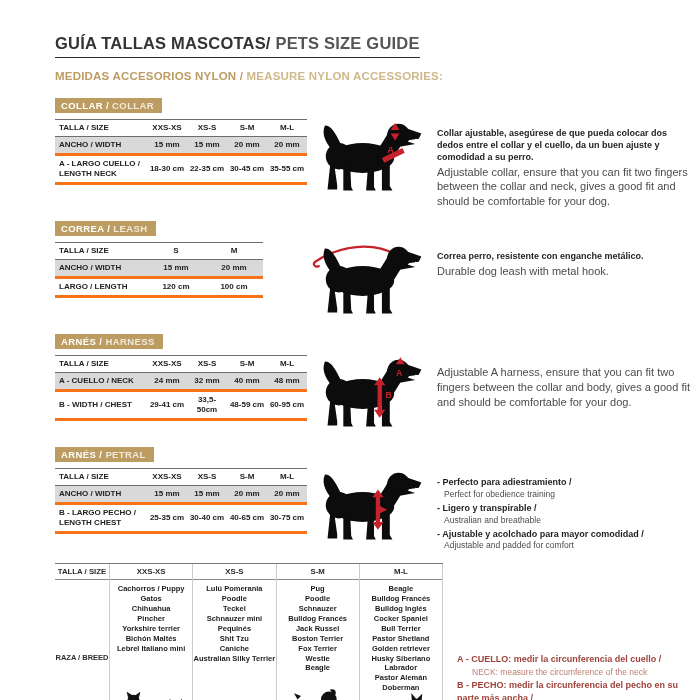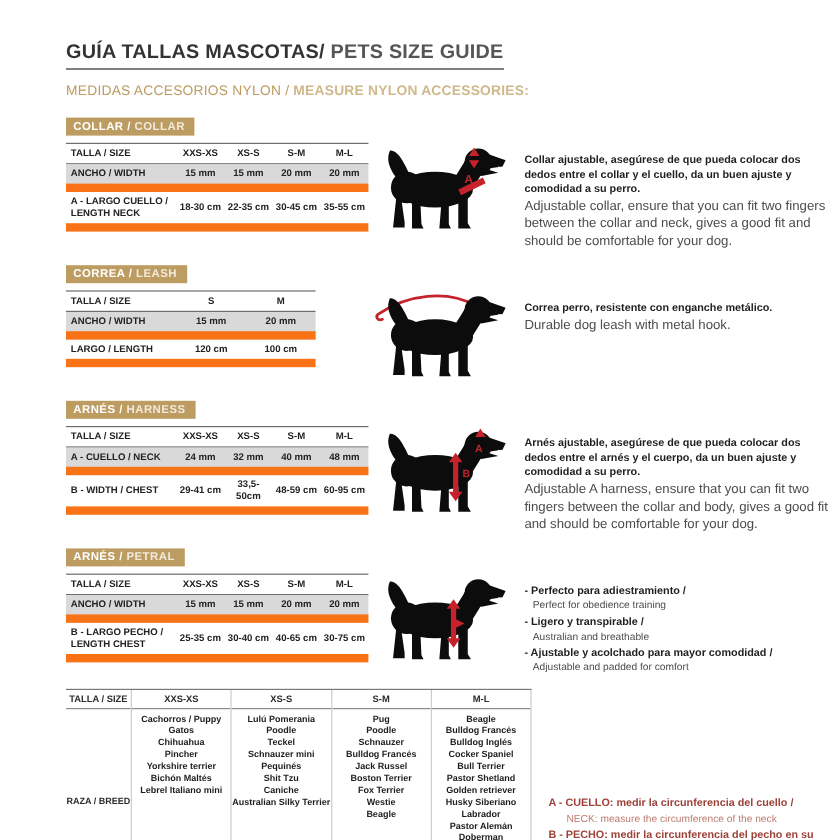--- a/index.html
+++ b/index.html
@@ -16,39 +16,39 @@
   .title {
     display:inline-block;
     font-size:16.5px; letter-spacing:.2px;
     border-bottom:1.6px solid #2e2e2e;
     padding-bottom:4px; margin-bottom:12px;
     white-space:nowrap;
   }
   .title .t-es { font-weight:bold; color:#333; }
   .title .t-en { font-weight:bold; color:#555; }
   .subtitle { font-size:11.5px; margin-bottom:13px; letter-spacing:.2px; }
-  .subtitle .s-es { font-weight:normal; color:var(--gold); }
+  .subtitle .s-es { font-weight:bold; color:var(--gold); }
   .subtitle .s-en { font-weight:bold; color:var(--gold_light); }
 
   
   .sec { margin-bottom:9px; }
   .badge {
     display:inline-block;
     background:var(--gold);
     color:#fff;
     font-size:9.5px; font-weight:bold; letter-spacing:.4px;
     padding:2px 8px 2px 6px; margin-bottom:6px;
   }
   .badge .b-en { opacity:.78; font-weight:bold; }
   .sec-row { display:flex; align-items:flex-start; }
 
   .tbl-wrap { width:252px; flex-shrink:0; }
   .tbl { width:252px; font-size:8px; color:#222; }
   .tbl.narrow { width:208px; }
-  .tr { display:flex; border-bottom:7px solid #f97316; align-items:stretch; }
+  .tr { display:flex; border-bottom:3px solid #f97316; align-items:stretch; }
   .tr.th { border-top:1.6px solid #6d6d6d; border-bottom:1.2px solid #6d6d6d; font-weight:bold; }
   .tr.shade { background:var(--row_shade); }
   .td { flex:1; text-align:center; padding:3px 2px; font-weight:bold; display:flex; align-items:center; justify-content:center; line-height:1.25; }
   .td.lbl { flex:0 0 92px; justify-content:flex-start; text-align:left; padding-left:4px; }
 
   .dogbox { width:120px; flex-shrink:0; display:flex; justify-content:center; margin-top:-2px; }
 
   .desc { flex:1; padding:9px 4px 0 10px; max-width:276px; }
   .d-es { font-size:9px; font-weight:bold; color:#1f1f1f; line-height:1.32; }
   .d-en { font-size:11px; color:#4c4c4c; line-height:1.35; margin-top:1px; }
@@ -253,21 +253,20 @@
             <polygon points="103,4 98,12 108,12"></polygon>
             <text x="98" y="26" font-size="10" font-weight="bold">A</text>
             <rect x="77" y="34" width="5" height="32"></rect>
             <polygon points="79.5,27 73,36 86,36"></polygon>
             <polygon points="79.5,73 73,64 86,64"></polygon>
             <text x="86" y="50" font-size="10" font-weight="bold">B</text>
           </g>
         </svg>
       </div>
       <div class="desc">
-        <p class="d-es">Arnés ajustable, asegúrese de que pueda colocar dos dedos entre el arnés y el cuerpo, da un buen ajuste y comodidad a su perro.</p>
         <p class="d-en">Adjustable A harness, ensure that you can fit two fingers between the collar and body, gives a good fit and should be comfortable for your dog.</p>
       </div>
     </div>
   </section>
 
   <section class="sec">
     <div class="badge"><span class="b-es">ARNÉS / </span><span class="b-en">PETRAL</span></div>
     <div class="sec-row">
       <div class="tbl-wrap">
         <div class="tbl">

